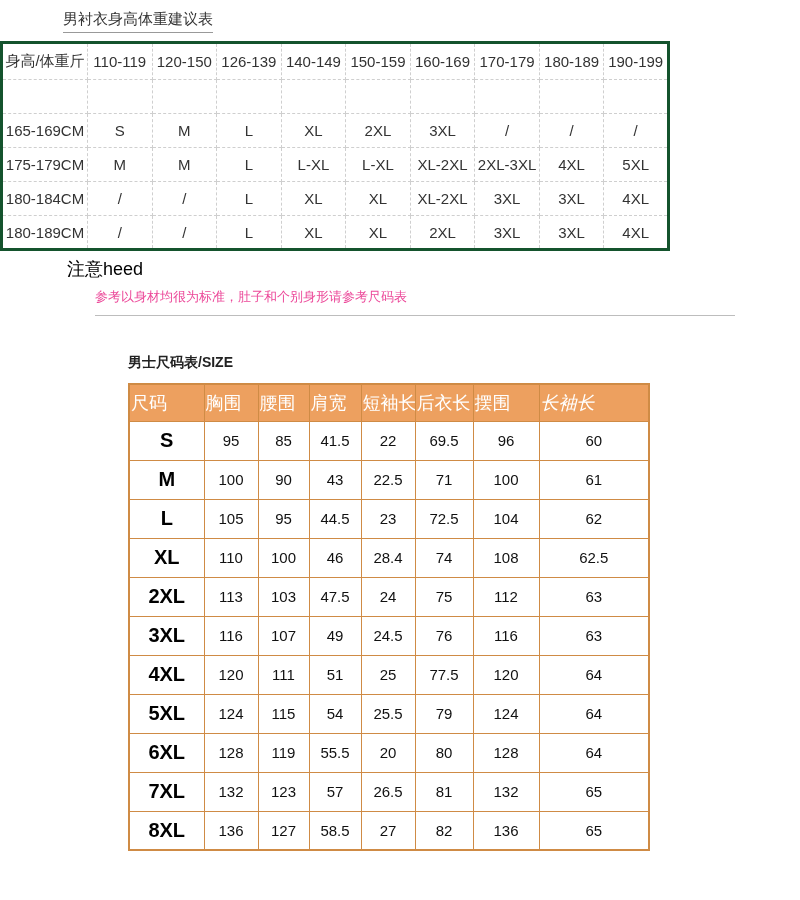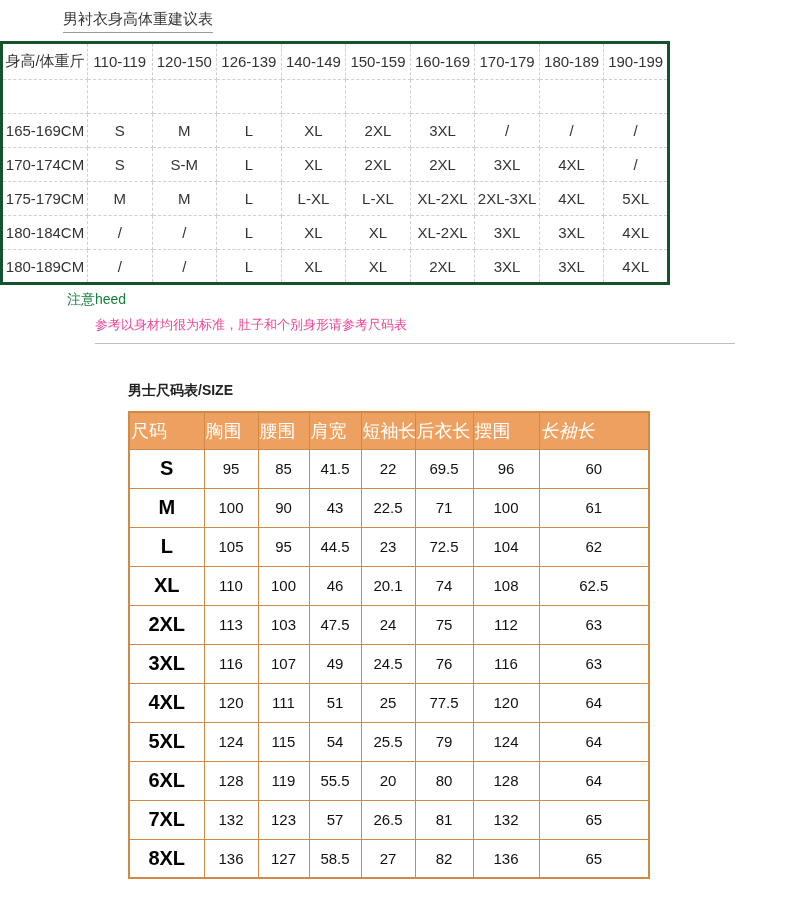--- a/index.html
+++ b/index.html
@@ -39,21 +39,21 @@
     overflow: hidden;
     white-space: nowrap;
   }
   table.hw-table th { height: 37px; }
   table.hw-table td { height: 34px; }
   table.hw-table th:first-child, table.hw-table td.first-col { width: 86px; }
   table.hw-table tr.spacer-row td { height: 34px; }
 
   
   .note { margin: 6px 0 0 67px; }
-  .note-label { font-size: 14px; color: #15803d; }
+  .note-label { font-size: 18px; color: #000000; }
   .note-text {
     margin-left: 28px;
     margin-top: 7px;
     font-size: 13px;
     color: #ec4899;
     width: 640px;
     border-bottom: 1px solid #bdbdbd;
     padding-bottom: 9px;
   }
 
@@ -141,32 +141,20 @@
           <td>M</td>
           <td>L</td>
           <td>XL</td>
           <td>2XL</td>
           <td>3XL</td>
           <td>/</td>
           <td>/</td>
           <td>/</td>
         </tr>
         <tr>
-          <td class="first-col">170-174CM</td>
-          <td>S</td>
-          <td>S-M</td>
-          <td>L</td>
-          <td>XL</td>
-          <td>2XL</td>
-          <td>2XL</td>
-          <td>3XL</td>
-          <td>4XL</td>
-          <td>/</td>
-        </tr>
-        <tr>
           <td class="first-col">175-179CM</td>
           <td>M</td>
           <td>M</td>
           <td>L</td>
           <td>L-XL</td>
           <td>L-XL</td>
           <td>XL-2XL</td>
           <td>2XL-3XL</td>
           <td>4XL</td>
           <td>5XL</td>
@@ -247,21 +235,21 @@
             <td>23</td>
             <td>72.5</td>
             <td>104</td>
             <td>62</td>
           </tr>
           <tr>
             <td class="first-col">XL</td>
             <td>110</td>
             <td>100</td>
             <td>46</td>
-            <td>20.1</td>
+            <td>28.4</td>
             <td>74</td>
             <td>108</td>
             <td>62.5</td>
           </tr>
           <tr>
             <td class="first-col">2XL</td>
             <td>113</td>
             <td>103</td>
             <td>47.5</td>
             <td>24</td>

